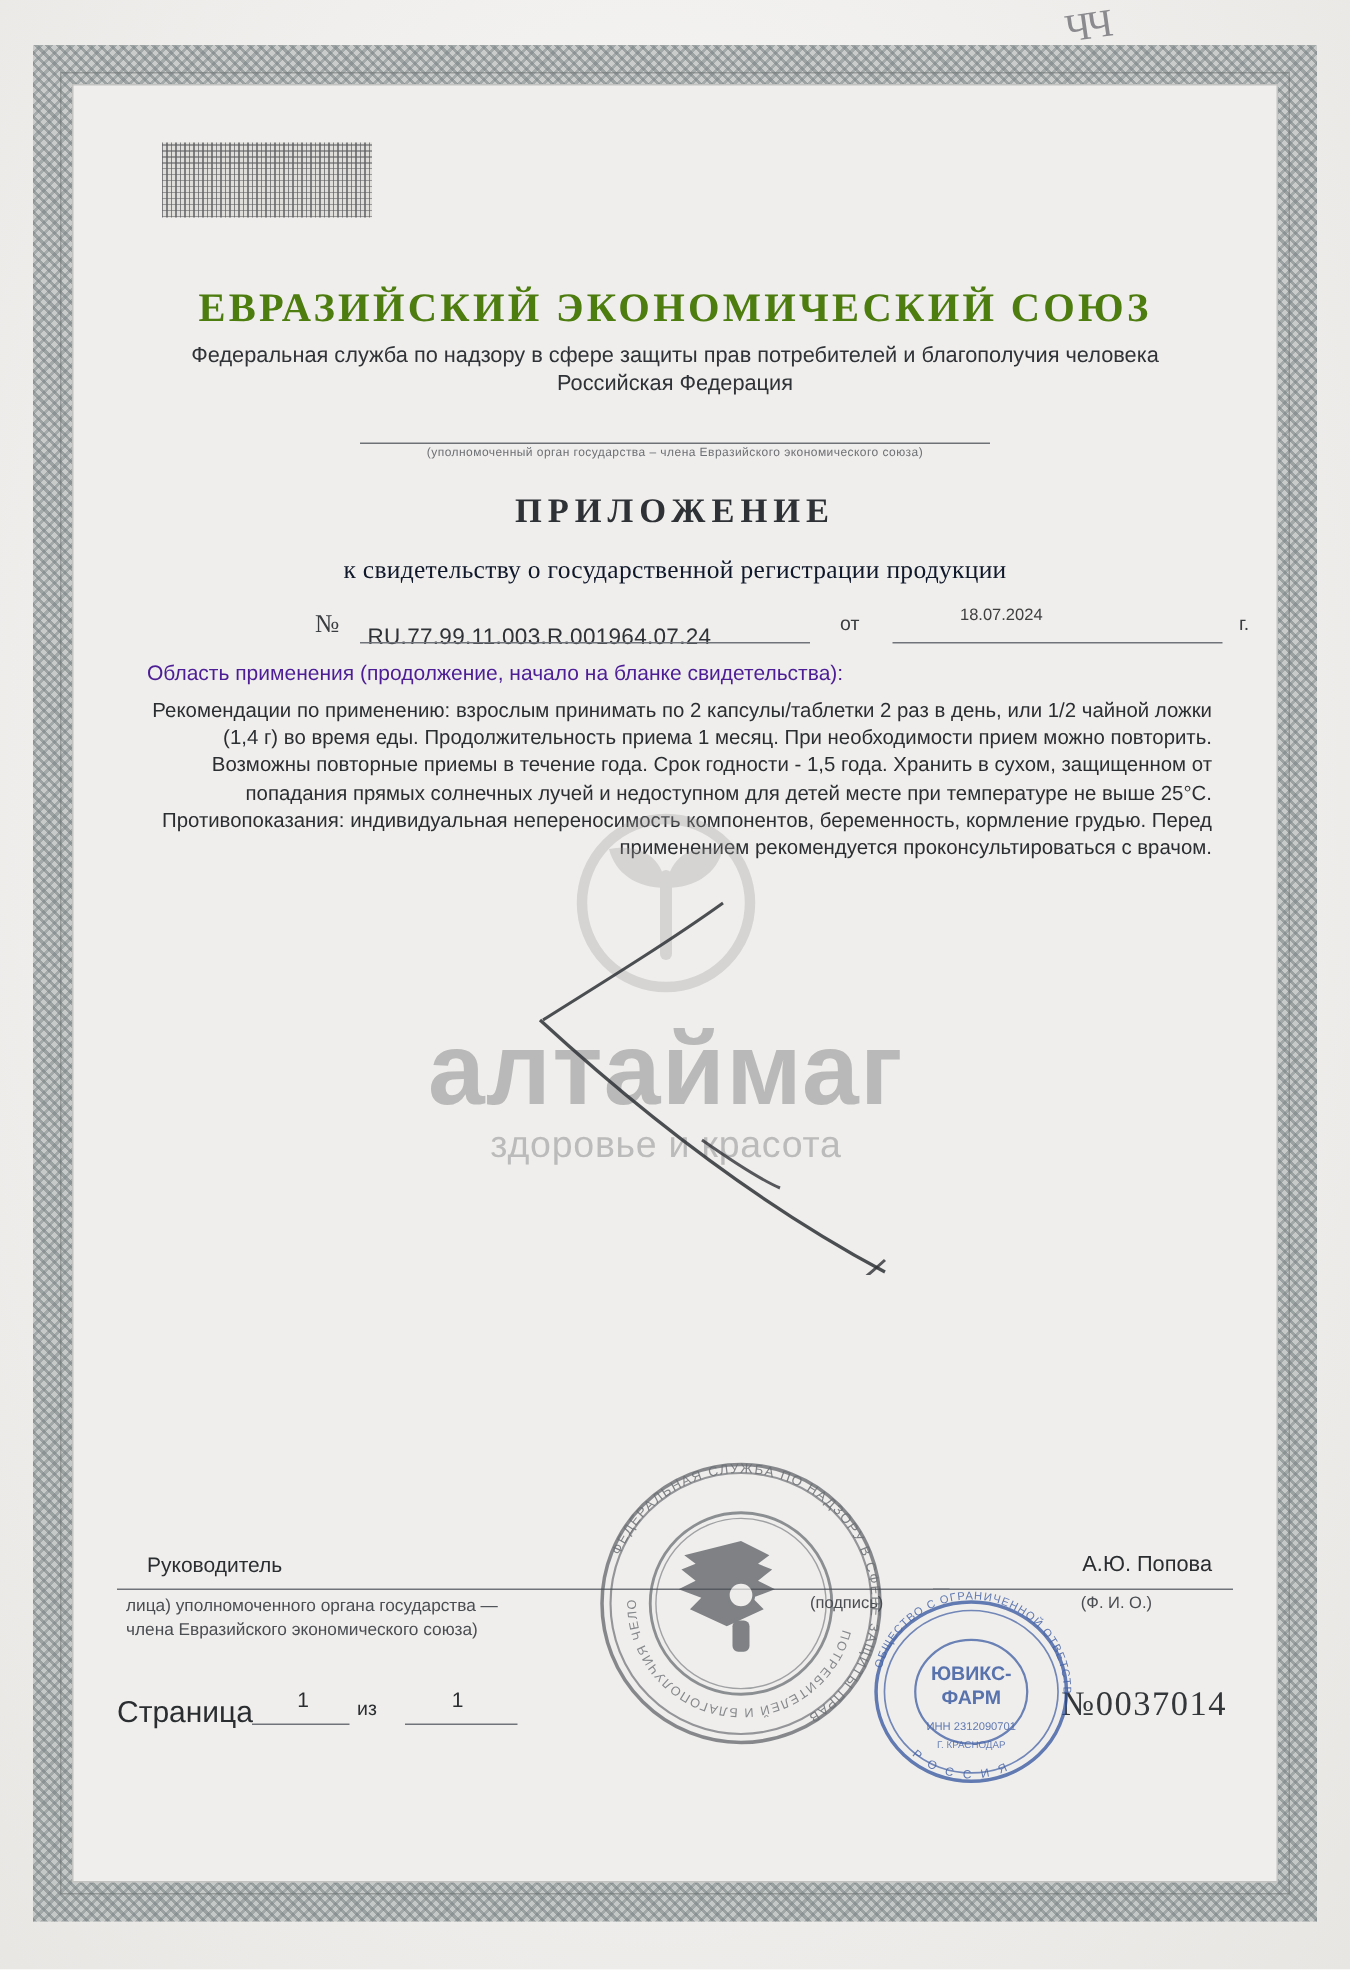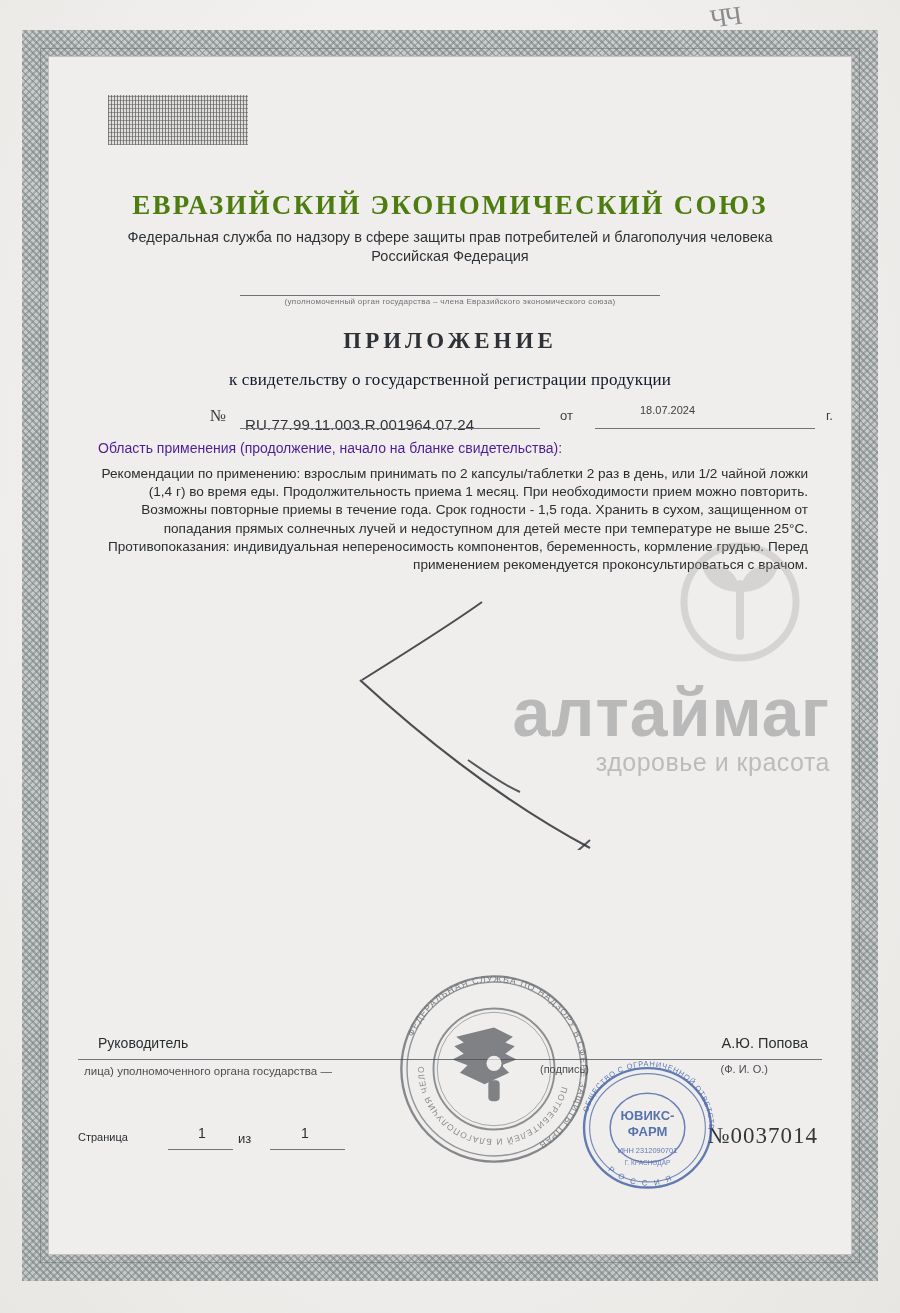--- a/index.html
+++ b/index.html
@@ -219,23 +219,23 @@
     top: 395px;
     font-size: 13.6px;
     line-height: 18.2px;
     color: #2b2e31;
     text-align: right;
   }
 
   
   #watermark {
     position: absolute;
-    left: 0; right: 0;
+    left: 0; right: 12px;
     top: 470px;
-    text-align: right;
+    text-align: center;
     pointer-events: none;
   }
   #wm-logo {
     width: 180px; height: 130px;
     margin: 0 auto 2px;
     opacity: .30;
   }
   #wm-name {
     font-size: 68px;
     font-weight: bold;
@@ -286,21 +286,21 @@
   }
   #fio-caption {
     position: absolute; right: 62px; top: 50px;
     font-size: 11px; color: #4a4d51;
   }
   #sign-caption {
     position: absolute; left: 470px; top: 50px;
     font-size: 11px; color: #4a4d51;
   }
 
-  #page-row { position: absolute; left: 8px; top: 118px; font-size: 11px; color: #2b2e31; }
+  #page-row { position: absolute; left: 8px; top: 118px; font-size: 20px; color: #2b2e31; }
   #page-num {
     position: absolute; left: 112px; top: 112px; width: 40px;
     text-align: center; font-size: 14px; color: #2b2e31;
   }
   #page-of { position: absolute; left: 168px; top: 118px; font-size: 13px; color: #2b2e31; }
   #page-total {
     position: absolute; left: 215px; top: 112px; width: 40px;
     text-align: center; font-size: 14px; color: #2b2e31;
   }
   #page-line-1 { position: absolute; left: 98px; width: 65px; top: 136px; border-top: 1px solid #70747a; }
@@ -389,20 +389,21 @@
       <path d="M248 230 C268 244 286 256 300 262" stroke="#2e3136" stroke-width="2" fill="none" opacity=".8"></path>
       <path d="M40 410" stroke="#2e3136" fill="none"></path>
       <path d="M30 390 C120 440 260 430 370 330" stroke="#2e3136" stroke-width="2" fill="none" opacity=".8" transform="translate(0,-20)"></path>
     </svg>
 
     <div id="footer">
       <span id="ruk-label">Руководитель</span>
       <span id="ruk-line"></span>
       <div id="ruk-caption">
         <div>лица)  уполномоченного  органа  государства —</div>
+        <div>члена Евразийского экономического союза)</div>
       </div>
 
       <span id="sign-caption">(подпись)</span>
 
       <span id="fio-name">А.Ю. Попова</span>
       <span id="fio-line"></span>
       <span id="fio-caption">(Ф. И. О.)</span>
 
       <span id="page-row">Страница</span>
       <span id="page-num">1</span>

